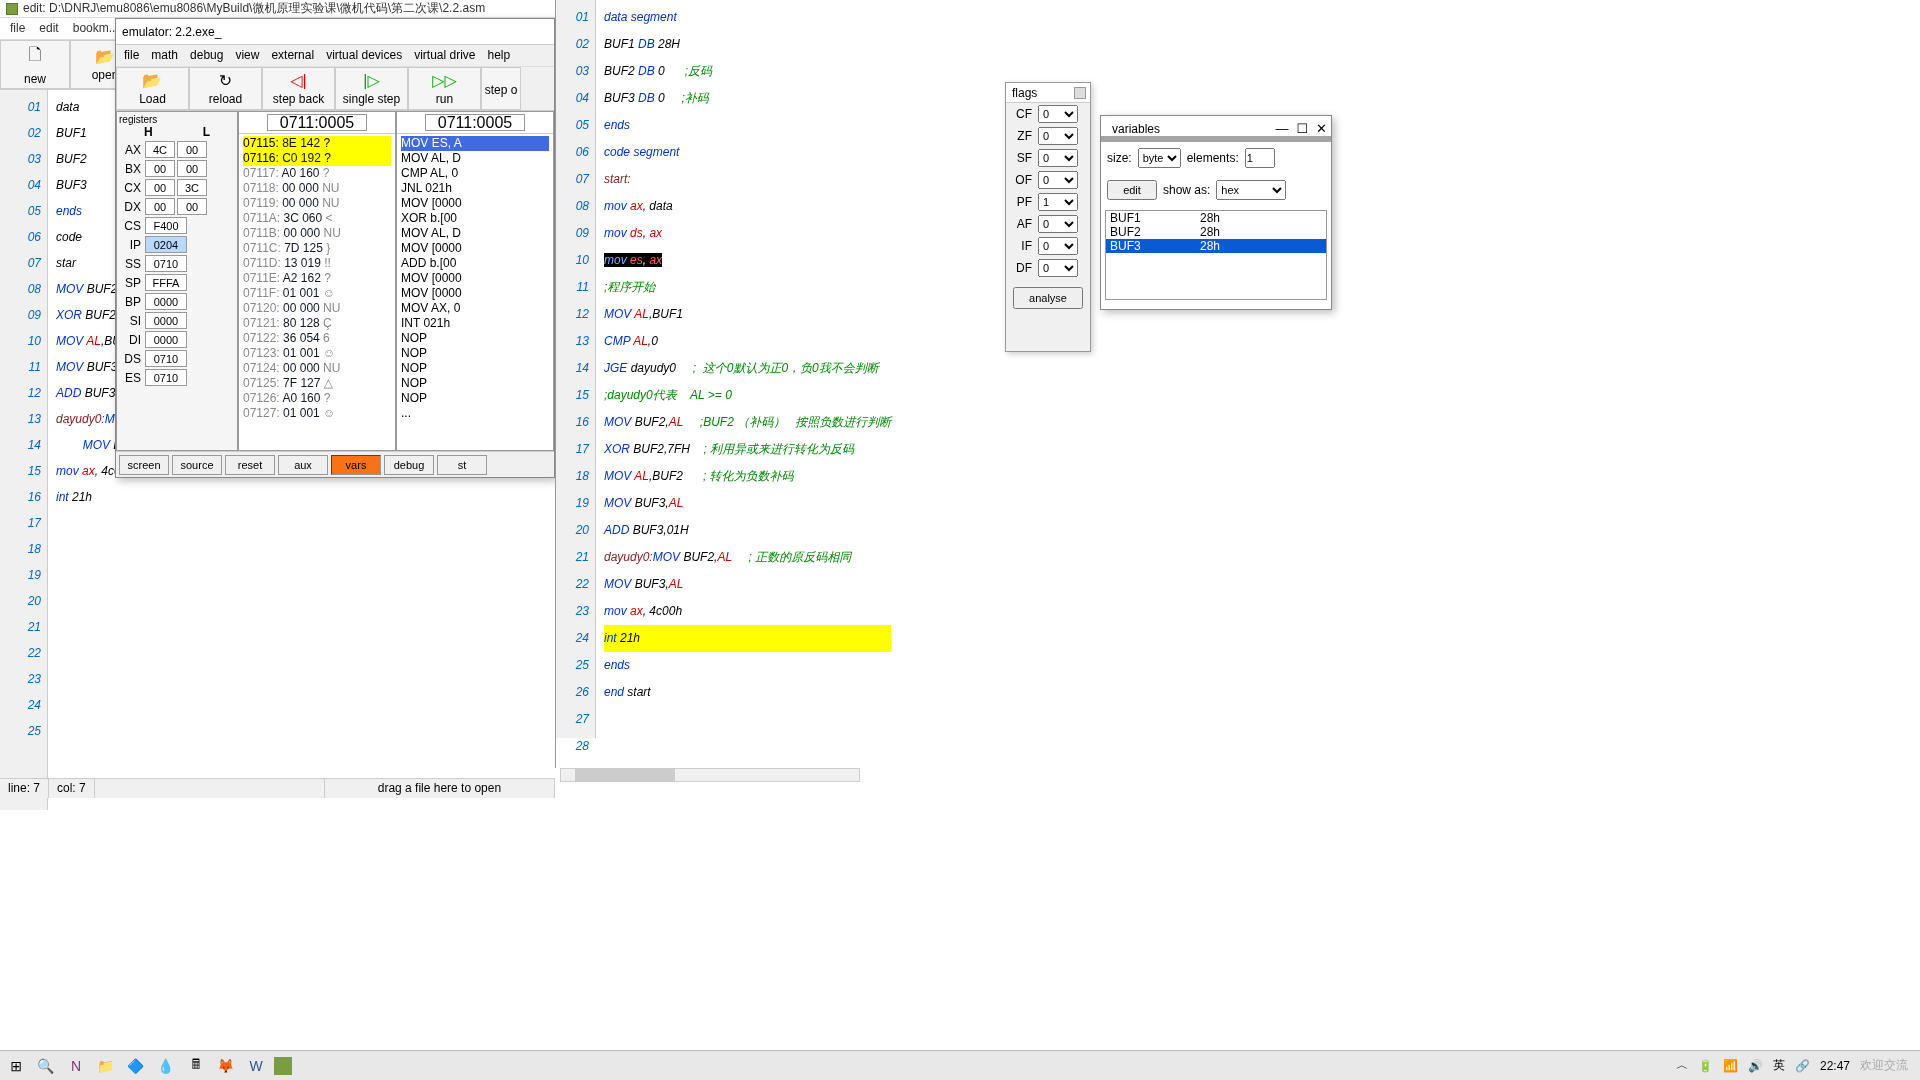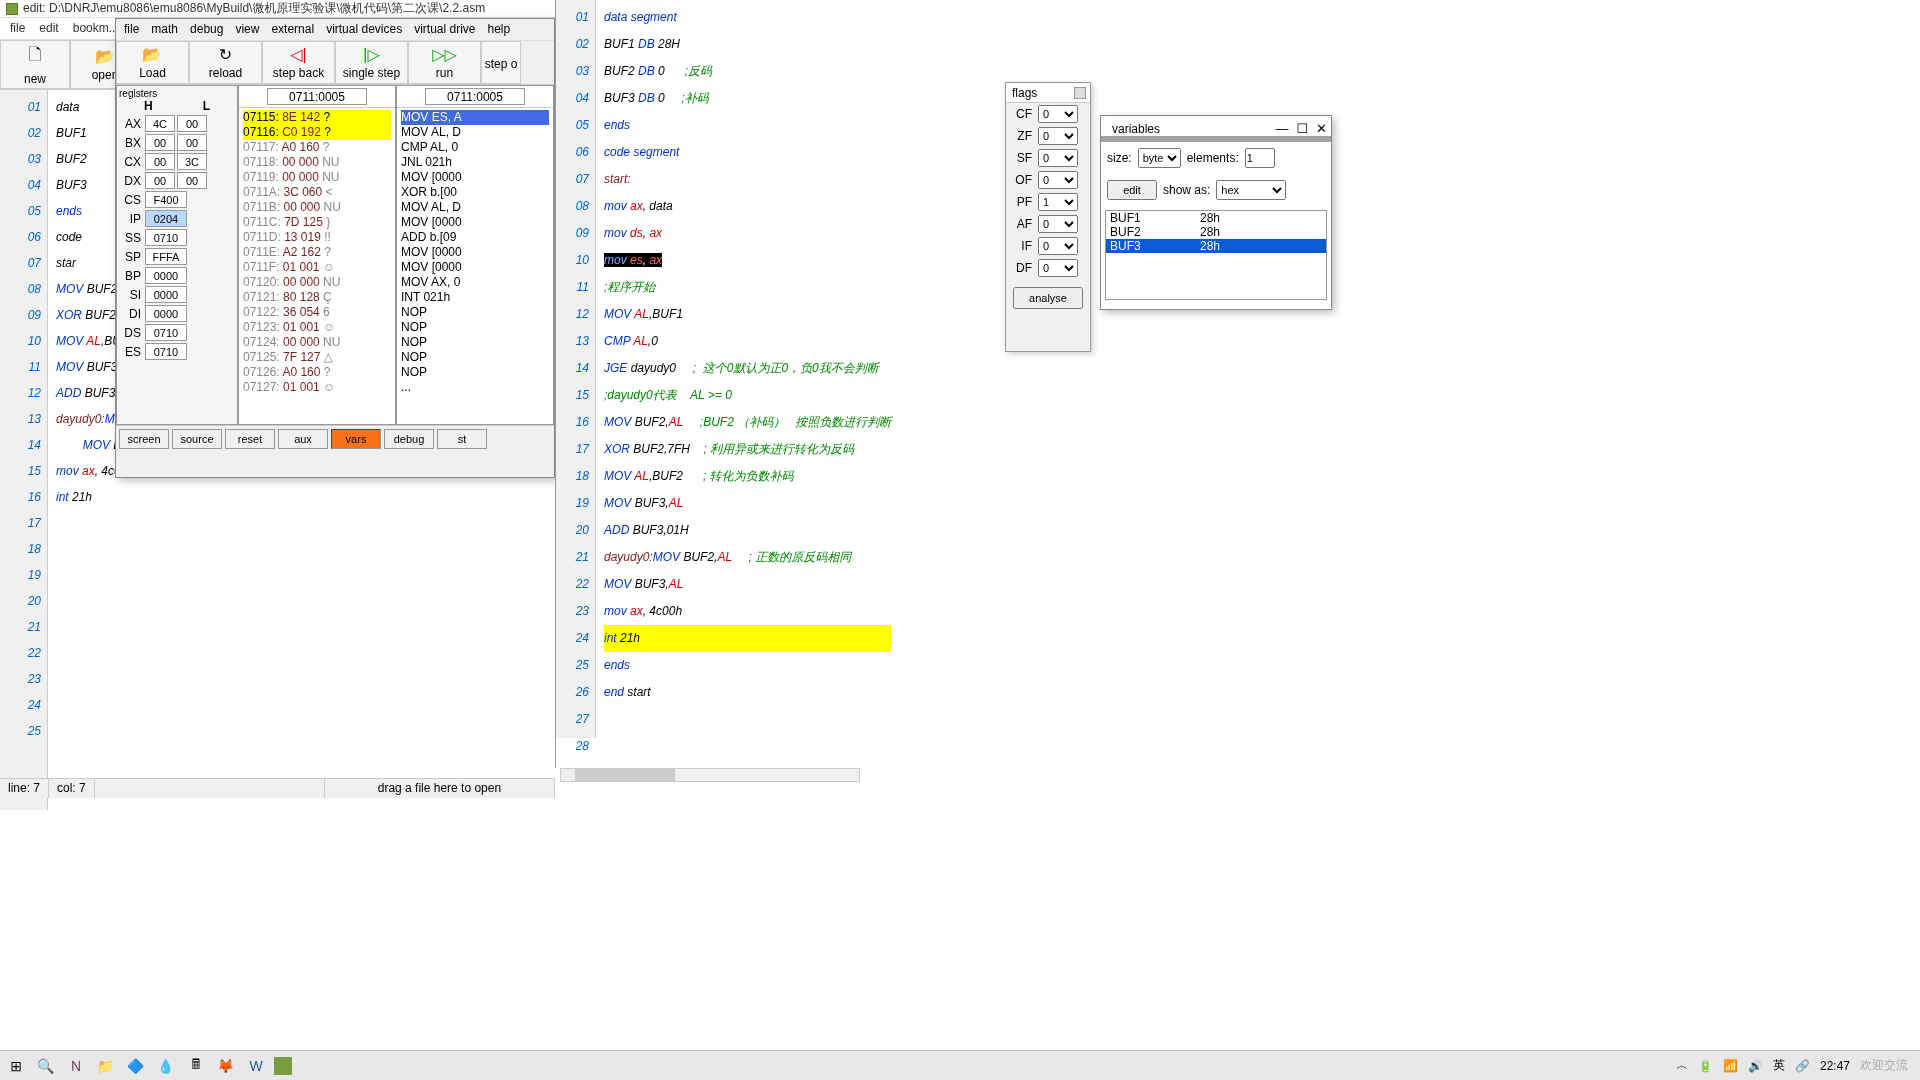--- a/index.html
+++ b/index.html
@@ -23,25 +23,25 @@
 .emu-tool .tbtn{width:73px}
 .emu-body{display:flex;height:340px}
 .reg-panel{width:122px;border:1px solid #999;background:#f5f5f5;padding:2px;font-size:11px}
 .reg-panel .hdr{display:flex;justify-content:space-around;font-weight:bold;margin-bottom:2px}
 .reg-row{display:flex;align-items:center;margin-bottom:2px;gap:2px}
 .reg-row .rn{width:24px;text-align:right;padding-right:2px}
 .reg-row input{width:30px;height:17px;font-size:11px;text-align:center;border:1px solid #999;background:#fff}
 .reg-row input.wide{width:42px}
 .mem-panel{flex:1;border:1px solid #999;background:#fff;position:relative}
 .mem-addr{height:22px;border-bottom:1px solid #ccc;display:flex;align-items:center;justify-content:center}
-.mem-addr input{width:100px;text-align:center;border:1px solid #999;height:17px;font-size:12px}
+.mem-addr input{width:100px;text-align:center;border:1px solid #999;height:17px;font-size:16px}
 .mem-list{font-family:Consolas,monospace;font-size:13px;line-height:15px;padding:2px 4px;height:300px;overflow:hidden}
 .mem-list .ml{white-space:pre;color:#888}
 .mem-list .ml.hl{background:#ffff00;color:#000}
-.mem-list .ml .hx{color:#7f1d1d}
+.mem-list .ml .hx{color:#0f172a}
 .disasm{width:110px;border:1px solid #999;background:#fff}
 .disasm .mem-list .ml{color:#000}
 .disasm .mem-list .ml.hl{background:#4169e1;color:#fff}
 .emu-bot{height:26px;display:flex;border-top:1px solid #ccc;padding:3px;gap:3px}
 .emu-bot button{width:50px;height:20px;font-size:11px;border:1px solid #999;background:#f0f0f0;cursor:pointer}
 .emu-bot button.sunken{border:1px inset #999;background:#f97316}
 .right-pane{position:absolute;left:555px;top:0;width:1365px;height:768px;background:#fff;border-left:1px solid #999}
 .right-title{height:30px;display:flex;align-items:center;padding:0 10px;font-size:13px;color:#555;border-bottom:1px solid #ddd}
 .right-code{display:flex;height:738px}
 .right-code .gutter{font-size:20px;line-height:27px;width:40px}
@@ -125,20 +125,24 @@
         <div>22</div>
         <div>23</div>
         <div>24</div>
         <div>25</div>
       </div>
     <div class="codelines" id="lc"><div>data</div><div>BUF1</div><div>BUF2</div><div>BUF3</div><div><span class="kw">ends</span></div><div>code</div><div>star</div><div></div><div></div><div></div><div></div><div></div><div></div><div></div><div></div><div><span class="kw">MOV</span> BUF2,<span class="reg">AL</span>     <span class="cm">;BUF2 （补码）   按照</span></div><div><span class="kw">XOR</span> BUF2,7FH    <span class="cm">; 利用异或来进行转化</span></div><div><span class="kw">MOV</span> <span class="reg">AL</span>,BUF2      <span class="cm">; 转化为负数补码</span></div><div><span class="kw">MOV</span> BUF3,<span class="reg">AL</span></div><div><span class="kw">ADD</span> BUF3,01H</div><div></div><div><span class="lbl">dayudy0:</span><span class="kw">MOV</span> BUF2,<span class="reg">AL</span>     <span class="cm">; 正数的原反码相同</span></div><div>        <span class="kw">MOV</span> BUF3,<span class="reg">AL</span></div><div><span class="kw">mov</span> <span class="reg">ax</span>, 4c00h</div><div><span class="kw">int</span> 21h</div></div>
   </div>
 </div>
 
 <div class="emu-window">
+  <div class="emu-title">
+    <div class="ico"></div>
+    <span>emulator: 2.2.exe_</span>
+  </div>
   <div class="emu-menu" id="emu-menu">
       <span>file</span>
       <span>math</span>
       <span>debug</span>
       <span>view</span>
       <span>external</span>
       <span>virtual devices</span>
       <span>virtual drive</span>
       <span>help</span>
     </div>
@@ -266,21 +270,21 @@
         </div>
       <div class="mem-list" id="disl">
           <div class="ml hl">MOV ES, A</div>
           <div class="ml">MOV AL, D</div>
           <div class="ml">CMP AL, 0</div>
           <div class="ml">JNL 021h</div>
           <div class="ml">MOV [0000</div>
           <div class="ml">XOR b.[00</div>
           <div class="ml">MOV AL, D</div>
           <div class="ml">MOV [0000</div>
-          <div class="ml">ADD b.[09</div>
+          <div class="ml">ADD b.[00</div>
           <div class="ml">MOV [0000</div>
           <div class="ml">MOV [0000</div>
           <div class="ml">MOV AX, 0</div>
           <div class="ml">INT 021h</div>
           <div class="ml">NOP</div>
           <div class="ml">NOP</div>
           <div class="ml">NOP</div>
           <div class="ml">NOP</div>
           <div class="ml">NOP</div>
           <div class="ml">...</div>

